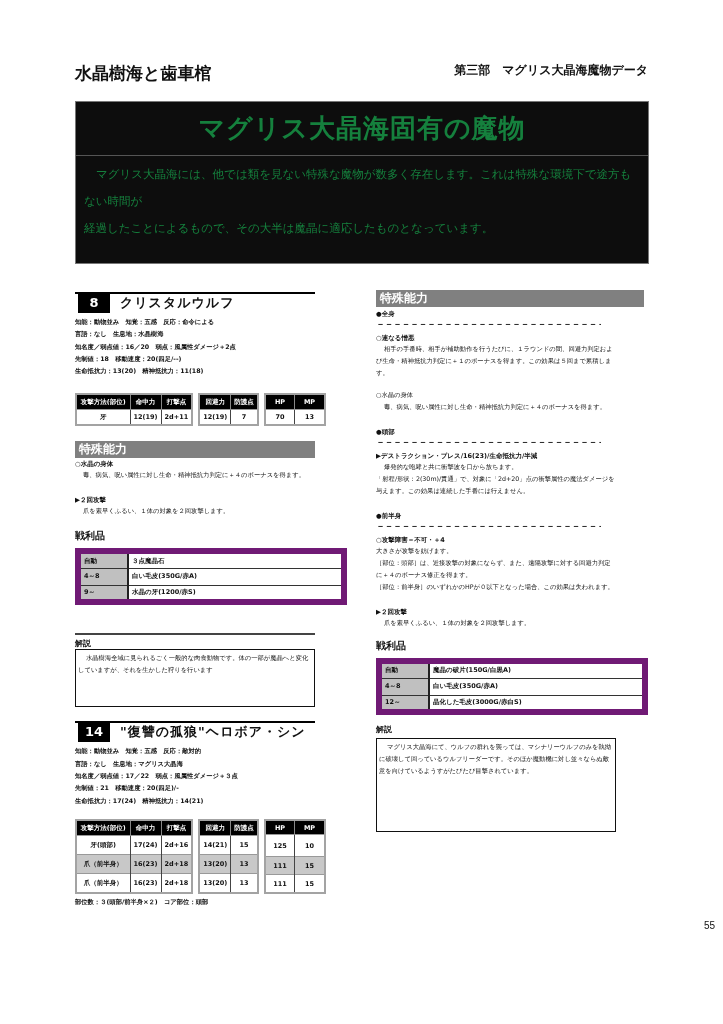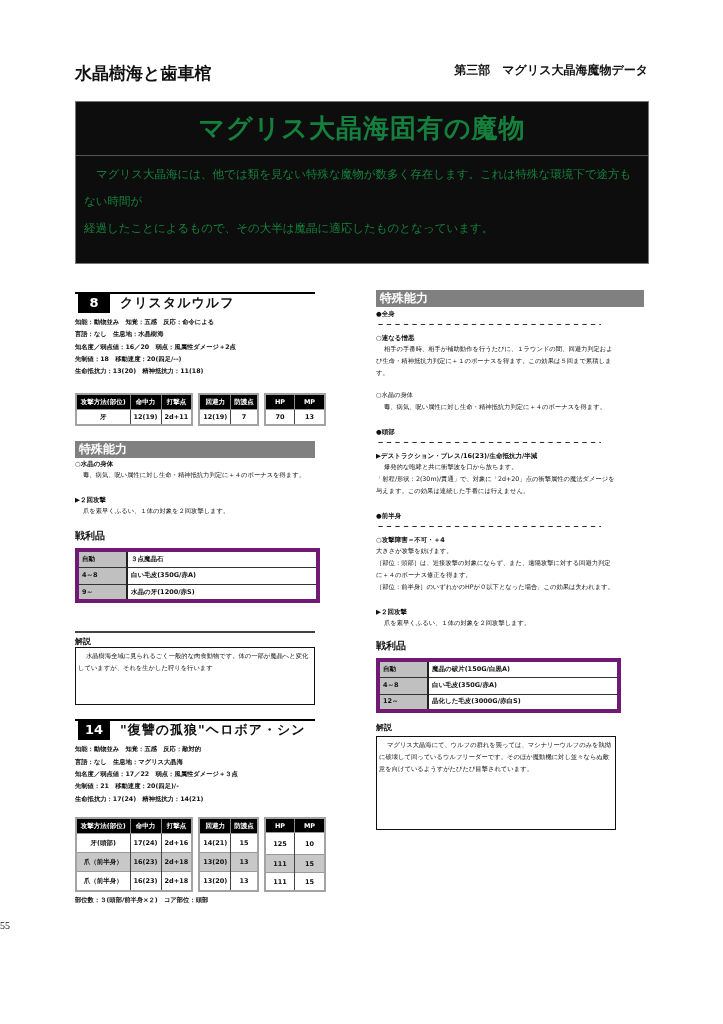--- a/index.html
+++ b/index.html
@@ -31,28 +31,28 @@
   table.stat tr.alt td { background: #c8c8c8; }
 
   .sec-bar { height: 17px; background: #808080; color: #fff; font-size: 12px; font-weight: bold; line-height: 17px; padding-left: 4px; }
   .ab-head { font-size: 6.5px; font-weight: bold; margin-top: 4px; line-height: 10px; }
   .ab-text { font-size: 6.3px; line-height: 12px; }
   .ab-text.ind { text-indent: 8px; }
   .dash { font-size: 9px; font-weight: bold; letter-spacing: -0.5px; line-height: 10px; white-space: nowrap; overflow: hidden; width: 225px; }
   .gap { height: 10px; }
 
   .loot-h { font-size: 10px; font-weight: bold; margin: 10px 0 5px; }
-  table.loot { border-collapse: collapse; border: 4px solid #701a75; width: 245px; font-size: 6.5px; font-weight: bold; }
+  table.loot { border-collapse: collapse; border: 6px solid #701a75; width: 272px; font-size: 6.5px; font-weight: bold; }
   table.loot td { height: 17px; border-bottom: 1px solid #333; padding-left: 3px; }
   table.loot td.k { background: #c0c0c0; width: 50px; border-right: 2px solid #222; }
 
   .desc-h { font-size: 8px; font-weight: bold; border-top: 2px solid #444; padding-top: 3px; width: 240px; }
   .desc-box { border: 1.5px solid #111; width: 240px; font-size: 6.3px; line-height: 12px; padding: 2px 2px; }
 
-  .page-no { position: absolute; left: 0; right: 8px; top: 920px; text-align: left; font-family: Liberation Serif, serif; font-size: 10px; }
+  .page-no { position: absolute; left: 0; right: 8px; top: 920px; text-align: right; font-family: Liberation Sans, sans-serif; font-size: 10px; }
 </style>
 </head>
 <body>
 
 <div class="hdr-left">水晶樹海と歯車棺</div>
 <div class="hdr-right">第三部　マグリス大晶海魔物データ</div>
 
 <div class="banner">
   <div class="banner-title">マグリス大晶海固有の魔物</div>
   <div class="banner-p">

